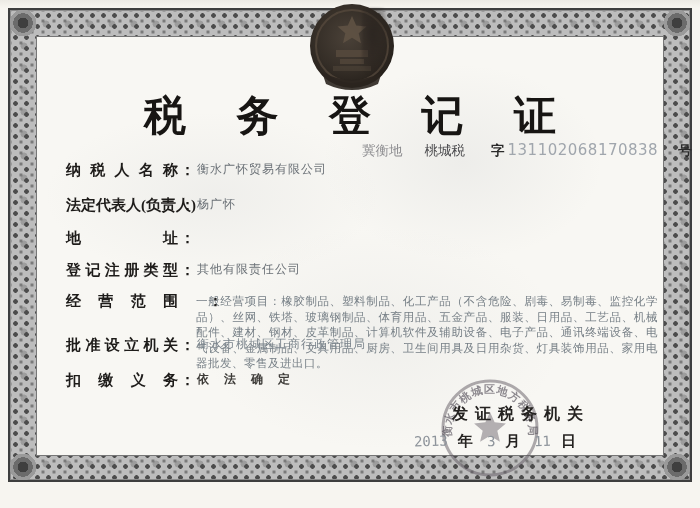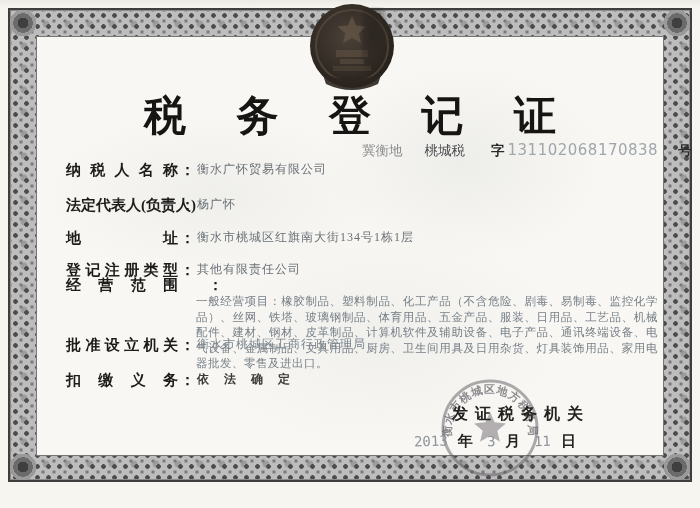--- a/index.html
+++ b/index.html
@@ -130,30 +130,29 @@
 
 <div class="row" style="top:196px;">
   <span class="lab" style="text-align-last:auto;letter-spacing:0;">法定代表人(负责人)</span>
   <span class="colon">：</span>
   <span class="val">杨广怀</span>
 </div>
 
 <div class="row" style="top:229px;">
   <span class="lab">地址</span>
   <span class="colon">：</span>
-  <span class="val">衡水市桃城区红旗南大街134号1栋1层</span>
 </div>
 
 <div class="row" style="top:261px;">
   <span class="lab">登记注册类型</span>
   <span class="colon">：</span>
   <span class="val">其他有限责任公司</span>
 </div>
 
-<div class="row" style="top:276px;z-index:2;gap:28px;">
+<div class="row" style="top:292px;z-index:2;gap:28px;">
   <span class="lab">经营范围</span>
   <span class="colon">：</span>
 </div>
 <div class="scope-val">一般经营项目：橡胶制品、塑料制品、化工产品（不含危险、剧毒、易制毒、监控化学品）、丝网、铁塔、玻璃钢制品、体育用品、五金产品、服装、日用品、工艺品、机械配件、建材、钢材、皮革制品、计算机软件及辅助设备、电子产品、通讯终端设备、电气设备、金属制品、文具用品、厨房、卫生间用具及日用杂货、灯具装饰用品、家用电器批发、零售及进出口。</div>
 
 <div class="row" style="top:336px;z-index:3;">
   <span class="lab">批准设立机关</span>
   <span class="colon">：</span>
   <span class="val" style="color:#7b858d;text-align:center;">衡水市桃城区工商行政管理局</span>
 </div>

